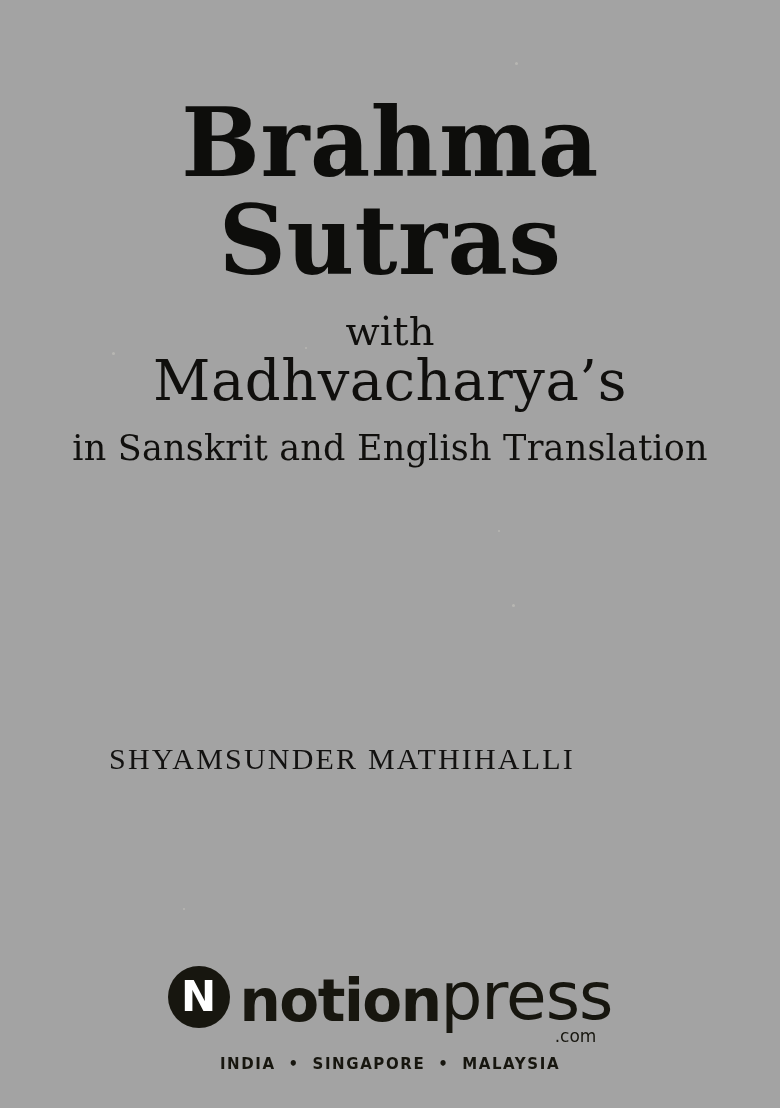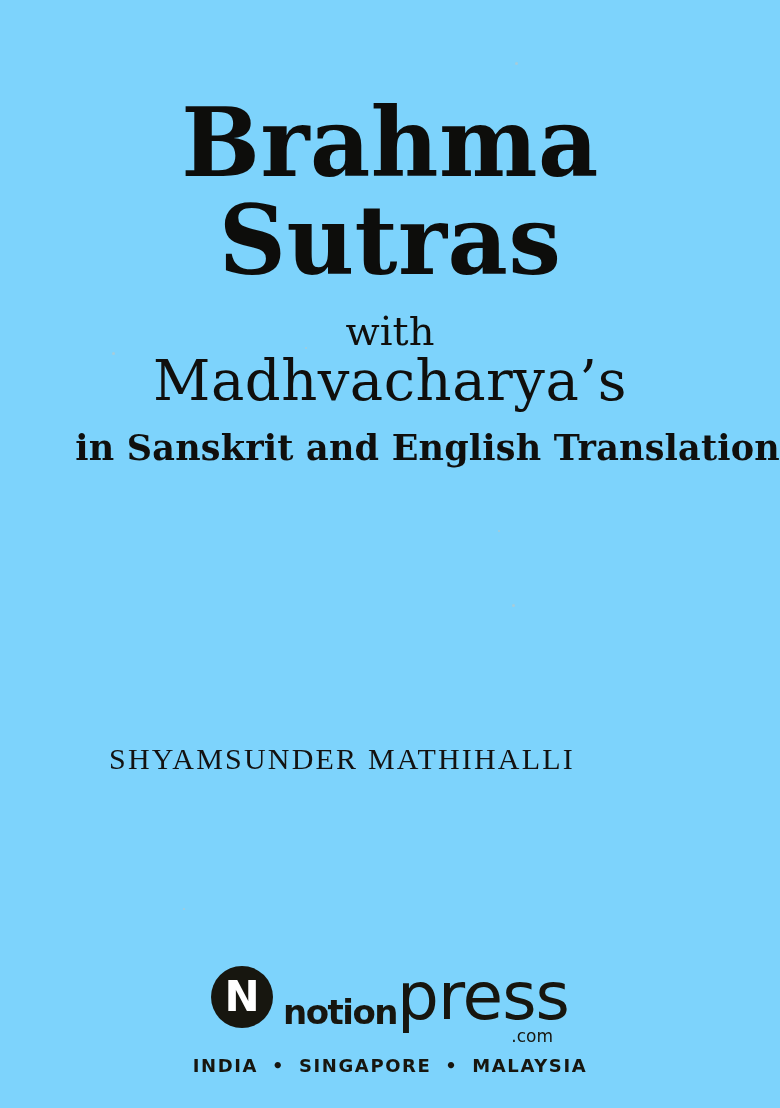--- a/index.html
+++ b/index.html
@@ -14,21 +14,21 @@
     color: #100f0d;
     position: relative;
     overflow: hidden;
   }
 
   .page {
     width: 780px;
     height: 1108px;
     position: relative;
     box-sizing: border-box;
-    background: #7dd3fc;
+    background: #a3a3a3;
   }
 
   
   .title-block {
     position: absolute;
     top: 96px;
     left: 0;
     width: 780px;
     text-align: center;
   }
@@ -73,26 +73,25 @@
     font-family: "DejaVu Serif", serif;
     font-weight: 400;
     font-size: 56px;
     margin-top: 2px;
     line-height: 1.05;
     letter-spacing: 0.5px;
   }
 
   .title-tagline {
     font-family: "DejaVu Serif", serif;
-    font-weight: 700;
+    font-weight: 400;
     font-size: 35px;
     margin-top: 18px;
     line-height: 1.1;
     letter-spacing: 0.2px;
-    text-align: right;
   }
 
   
   .author {
     position: absolute;
     top: 742px;
     left: 0;
     width: 684px;
     text-align: center;
     font-family: "Liberation Serif", serif;
@@ -135,21 +134,21 @@
 
   .logo-words {
     position: relative;
     display: flex;
     align-items: flex-end;
   }
 
   .logo-notion {
     font-family: "DejaVu Sans", sans-serif;
     font-weight: 700;
-    font-size: 34px;
+    font-size: 58px;
     letter-spacing: -1.5px;
     color: #17160f;
     line-height: 0.95;
   }
 
   .logo-press {
     font-family: "DejaVu Sans", sans-serif;
     font-weight: 400;
     font-size: 66px;
     letter-spacing: -1px;
@@ -164,21 +163,21 @@
     font-family: "DejaVu Sans", sans-serif;
     font-weight: 400;
     font-size: 17px;
     letter-spacing: 0px;
     color: #17160f;
   }
 
   .imprint-locations {
     margin-top: 26px;
     font-family: "DejaVu Sans", sans-serif;
-    font-size: 18px;
+    font-size: 15px;
     font-weight: 700;
     letter-spacing: 1.6px;
     color: #17160f;
   }
 
   .imprint-locations .sep {
     margin: 0 6px;
   }
 
   

